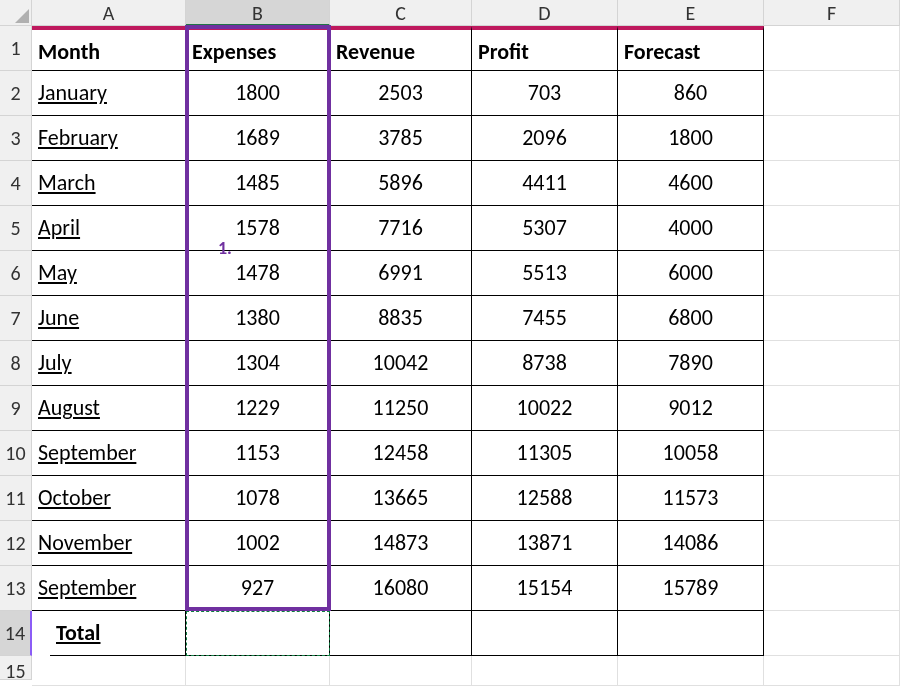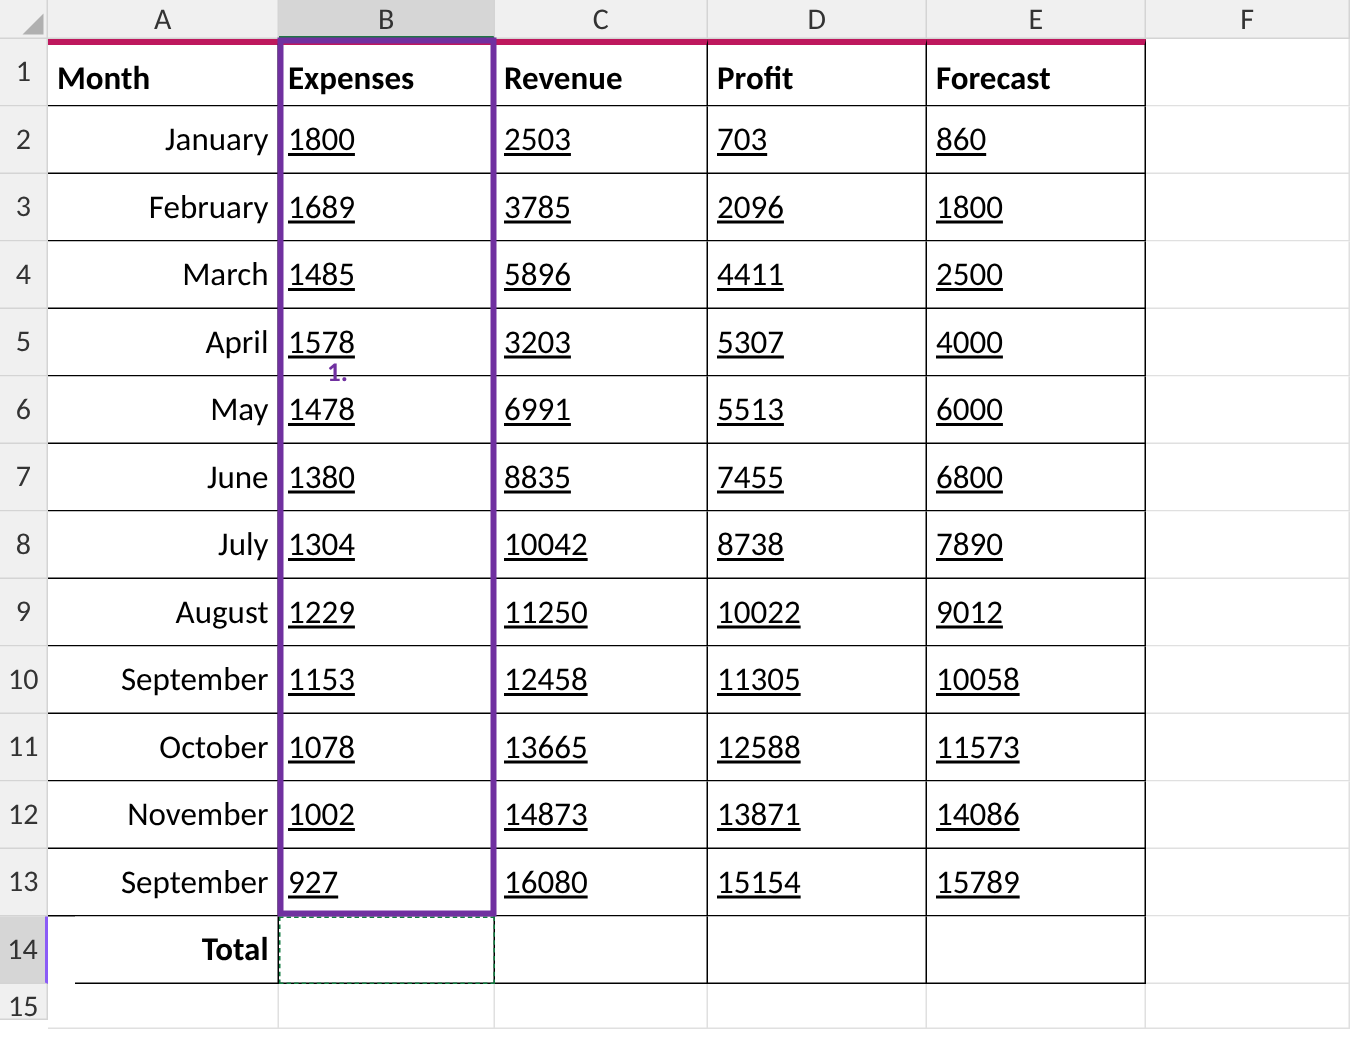--- a/index.html
+++ b/index.html
@@ -72,25 +72,25 @@
       border-bottom: 1px solid #000;
       background: #fff;
       white-space: nowrap;
       overflow: hidden;
     }
     .cell.header-row {
       font-weight: 700;
       text-align: left;
     }
     .cell.num {
+      text-align: center;
+    }
+    .cell.txt {
       text-align: left;
       text-decoration: underline;
-    }
-    .cell.txt {
-      text-align: right;
     }
     .cell.bold {
       font-weight: 700;
       margin-left: 18px;
     }
     .cell.empty-f {
       border: none;
       border-right: 1px solid #e0e0e0;
       border-bottom: 1px solid #e0e0e0;
     }
@@ -160,27 +160,27 @@
   <div class="cell num">3785</div>
   <div class="cell num">2096</div>
   <div class="cell num">1800</div>
   <div class="cell empty-f"></div>
 
   <div class="row-hdr">4</div>
   <div class="cell txt">March</div>
   <div class="cell num">1485</div>
   <div class="cell num">5896</div>
   <div class="cell num">4411</div>
-  <div class="cell num">2500</div>
+  <div class="cell num">4600</div>
   <div class="cell empty-f"></div>
 
   <div class="row-hdr">5</div>
   <div class="cell txt">April</div>
   <div class="cell num">1578</div>
-  <div class="cell num">3203</div>
+  <div class="cell num">7716</div>
   <div class="cell num">5307</div>
   <div class="cell num">4000</div>
   <div class="cell empty-f"></div>
 
   <div class="row-hdr">6</div>
   <div class="cell txt">May</div>
   <div class="cell num">1478</div>
   <div class="cell num">6991</div>
   <div class="cell num">5513</div>
   <div class="cell num">6000</div>

